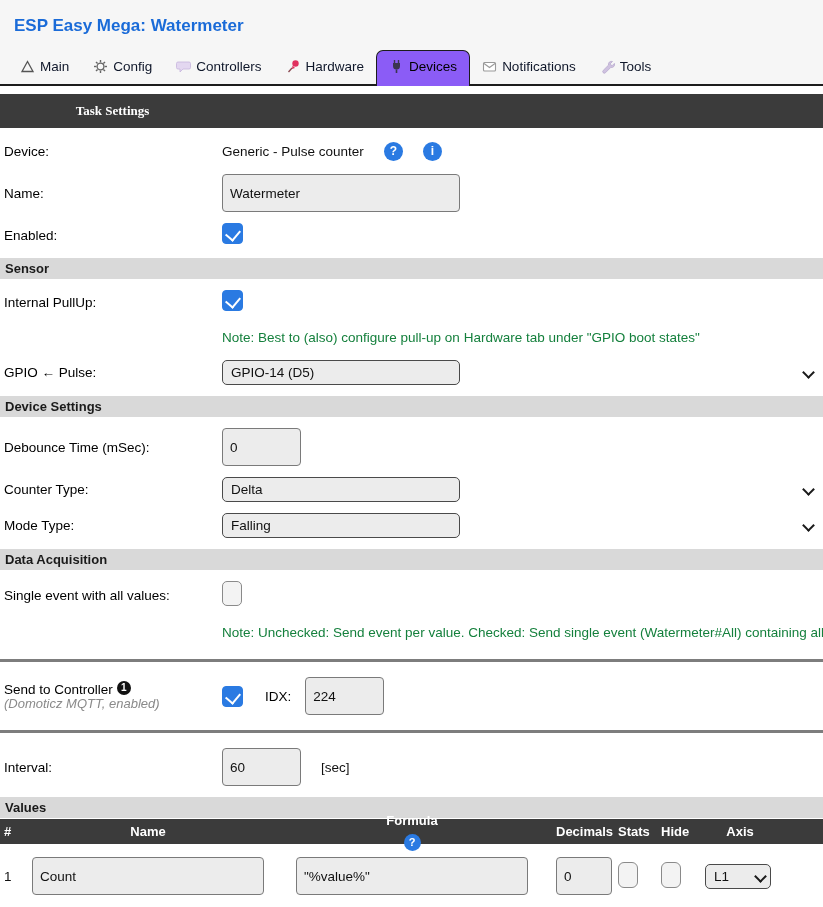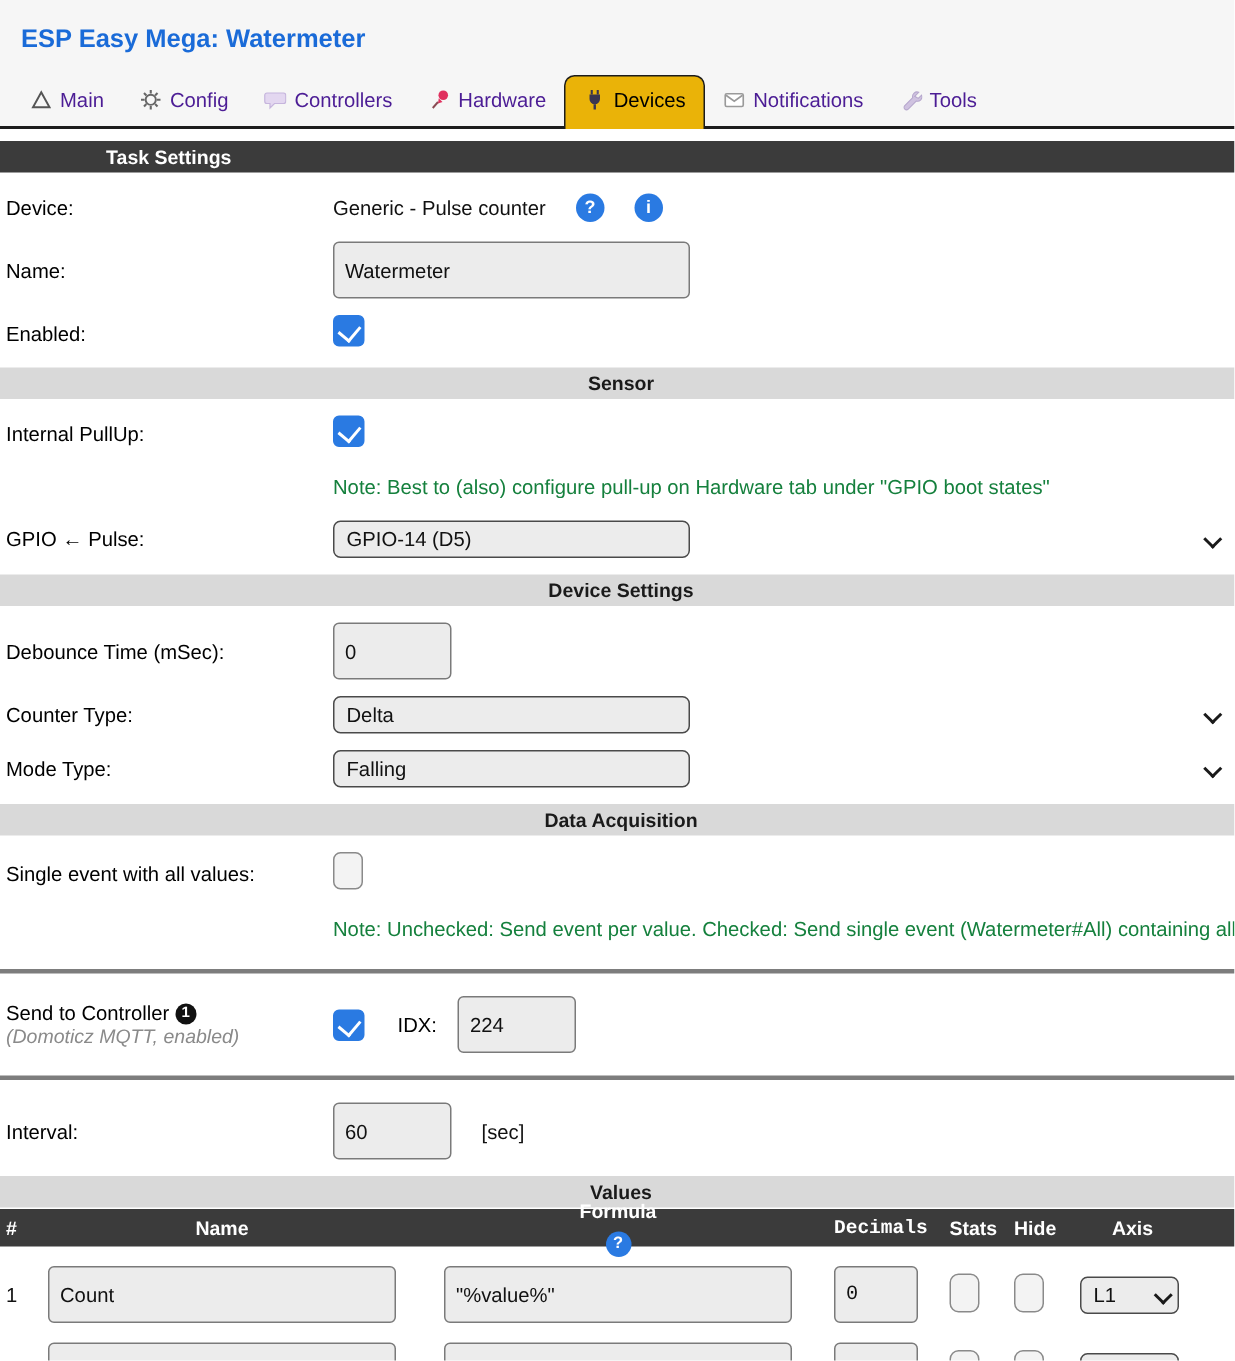--- a/index.html
+++ b/index.html
@@ -8,37 +8,37 @@
     width: 823px; height: 907px; overflow: hidden;
     font-family: "Liberation Sans", "DejaVu Sans", sans-serif;
     font-size: 13.5px; color: #111;
   }
   
   .topbar { background:#f6f6f6; padding: 12px 0 0 0; }
   .app-title { color:#1a6bd8; font-weight:bold; font-size:17px; padding:4px 0 14px 14px; }
   .tabs { display:flex; align-items:flex-end; padding-left:8px; border-bottom:2px solid #1c1c1c; }
   .tab {
     display:flex; align-items:center; gap:5px;
-    padding: 8px 12px 10px 12px; color:#4c1d95; cursor:pointer; font-size:13.5px;
+    padding: 8px 12px 10px 12px; color:#0f172a; cursor:pointer; font-size:13.5px;
     position:relative; bottom:0;
   }
   .tab.active {
-    background:#eab308; border:1.5px solid #1c1c1c; border-bottom:none;
+    background:#8b5cf6; border:1.5px solid #1c1c1c; border-bottom:none;
     border-radius:7px 7px 0 0; margin-bottom:-2px; padding-bottom:12px; color:#000;
   }
   .tab .ticon { width:15px; height:15px; display:inline-block; flex:0 0 auto; }
   
   .bar-dark {
-    background:#3b3b3b; color:#fff; font-weight:bold; height:21px;
-    display:flex; align-items:center; margin-top:8px; font-size:13px;
+    background:#3b3b3b; color:#fff; font-weight:bold; height:34px;
+    display:flex; align-items:center; margin-top:8px; font-size:13px;font-family:Liberation Serif, serif;
   }
   .bar-dark span { width:225px; text-align:center; }
   .bar-light {
     background:#d9d9d9; color:#1a1a1a; font-weight:bold; height:21px;
-    display:flex; align-items:center; padding-left:5px; font-size:13px; margin-top:10px;justify-content:center;
+    display:flex; align-items:center; padding-left:5px; font-size:13px; margin-top:10px;
   }
   
   .row { display:grid; grid-template-columns:218px 1fr; align-items:center;
          padding-left:4px; margin:11px 0; min-height:24px; }
   .row .lbl { color:#000; }
   .valflex { display:flex; align-items:center; gap:20px; }
   .note { color:#15803d; white-space:nowrap; overflow:hidden; }
   .sublbl { color:#8a8a8a; font-style:italic; font-size:13px; }
   
   .inp {
@@ -86,21 +86,21 @@
   .divider { border:none; height:3px; background:#7d7d7d; margin:15px 0; }
   
   .vhead {
     background:#3b3b3b; color:#fff; font-weight:bold; font-size:13px;
     height:25px; display:flex; align-items:center; padding-left:4px; margin-top:1px;
   }
   .vrow { display:flex; align-items:center; padding-left:4px; margin:13px 0; }
   .c-num { width:28px; }
   .c-name { width:232px; margin-right:32px; }
   .c-formula { width:232px; margin-right:28px; }
-  .c-dec { width:56px; margin-right:21px;font-family:Liberation Mono, monospace; }
+  .c-dec { width:56px; margin-right:6px; }
   .c-stats { width:20px; margin-right:23px; }
   .c-hide { width:20px; margin-right:24px; }
   .c-axis { width:70px; }
   .vhead .c-name, .vhead .c-formula { text-align:center; }
   .vhead .c-dec, .vhead .c-stats, .vhead .c-hide, .vhead .c-axis { text-align:center; }
   .vhead .c-formula { display:flex; align-items:center; justify-content:center; gap:6px;flex-direction:column; }
   .vrow .inp { width:100%; }
   .vrow .c-stats .cb, .vrow .c-hide .cb { width:20px; height:26px; border-radius:6px; }
 </style>
 </head>

